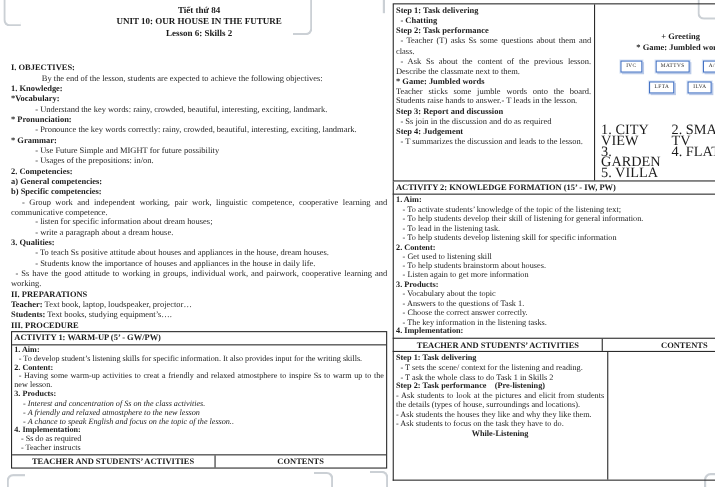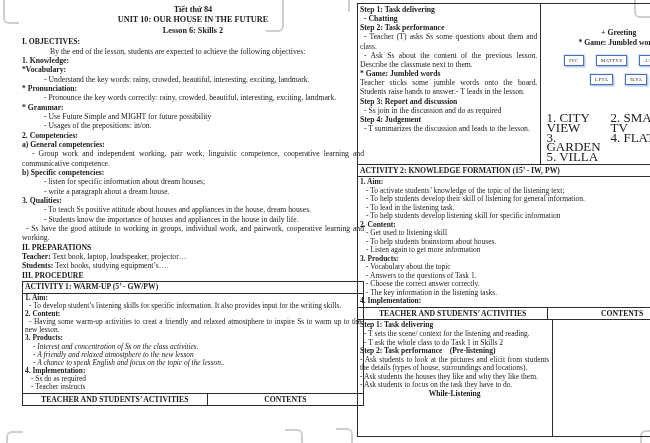--- a/index.html
+++ b/index.html
@@ -25,23 +25,23 @@
   .j{text-align:justify;text-justify:inter-word;}
   .ctr{text-align:center;font-weight:700;}
   .ind4{text-indent:4px;}
   .ind6{text-indent:6px;}
   .ind8{text-indent:8px;font-style:italic;}
   .ind10{text-indent:10px;}
   .ind22{text-indent:22px;}
   .ind28{text-indent:28px;}
 
   
-  .page-left{position:absolute;left:22px;top:5px;width:342px;}
+  .page-left{position:absolute;left:10px;top:5px;width:342px;}
   .doc-header .ln{font-size:8.2px;line-height:10.4px;text-align:center;font-weight:700;}
-  .left-body{margin-top:1px;font-size:7.7px;line-height:9.35px;}
+  .left-body{margin-top:21px;font-size:7.7px;line-height:9.35px;}
   .a1-table{margin-top:1px;border:1px solid var(--table-border,#2b2b2b);}
   .a1-title{border-bottom:1px solid var(--table-border,#2b2b2b);font-weight:700;font-size:7.7px;line-height:10.5px;padding:0 2px;}
   .a1-body{padding:0 2px 1px 2px;font-size:7.4px;line-height:8.15px;}
   .cols-header{display:flex;border-top:1px solid var(--table-border,#2b2b2b);font-weight:700;text-align:center;font-size:7.7px;line-height:11.5px;}
   .cols-header .c1{width:54%;border-right:1px solid var(--table-border,#2b2b2b);}
   .cols-header .c2{flex:1;}
 
   
   .page-right{position:absolute;left:357px;top:3px;width:340px;font-size:7.7px;}
   .t1{display:flex;border:1px solid var(--table-border,#2b2b2b);}
@@ -94,22 +94,22 @@
       <div class="ln b">1. Knowledge:</div>
       <div class="ln b">*Vocabulary:</div>
       <div class="ln ind22">- Understand the key words: rainy, crowded, beautiful, interesting, exciting, landmark.</div>
       <div class="ln b">* Pronunciation:</div>
       <div class="ln j ind22">- Pronounce the key words correctly: rainy, crowded, beautiful, interesting, exciting, landmark.</div>
       <div class="ln b">* Grammar:</div>
       <div class="ln ind22">- Use Future Simple and MIGHT for future possibility</div>
       <div class="ln ind22">- Usages of the prepositions: in/on.</div>
       <div class="ln b">2. Competencies:</div>
       <div class="ln b">a) General competencies:</div>
+      <div class="ln b">b) Specific competencies:</div>
       <div class="ln j ind10">- Group work and independent working, pair work, linguistic competence, cooperative learning and communicative competence.</div>
-      <div class="ln b">b) Specific competencies:</div>
       <div class="ln ind22">- listen for specific information about dream houses;</div>
       <div class="ln ind22">- write a paragraph about a dream house.</div>
       <div class="ln b">3. Qualities:</div>
       <div class="ln j ind22">- To teach Ss positive attitude about houses and appliances in the house, dream houses.</div>
       <div class="ln j ind22">- Students know the importance of houses and appliances in the house in daily life.</div>
       <div class="ln j ind4">- Ss have the good attitude to working in groups, individual work, and pairwork, cooperative learning and working.</div>
       <div class="ln b">II. PREPARATIONS</div>
       <div class="ln "><b>Teacher:</b> Text book, laptop, loudspeaker, projector…</div>
       <div class="ln "><b>Students:</b> Text books, studying equipment’s….</div>
       <div class="ln b">III. PROCEDURE</div>

